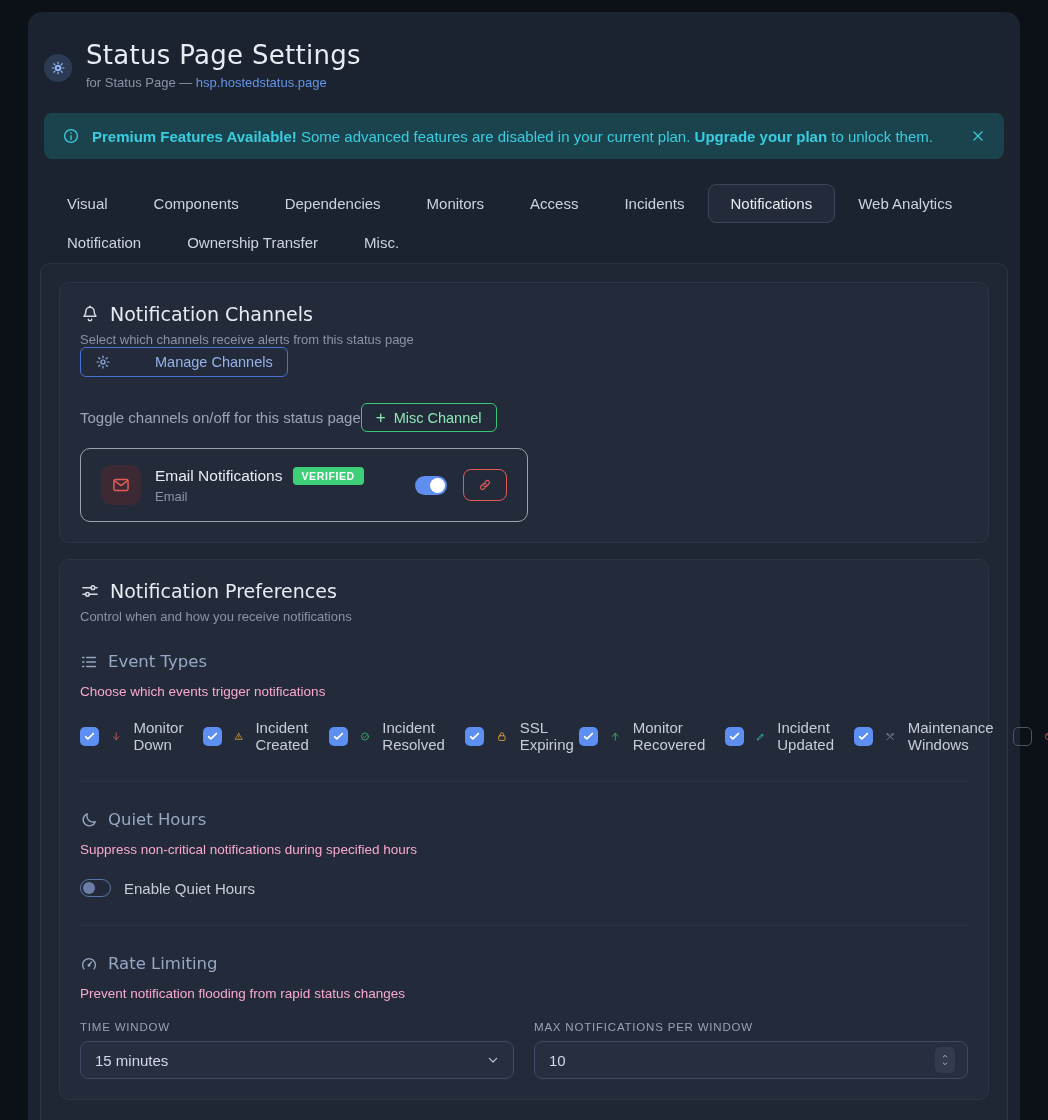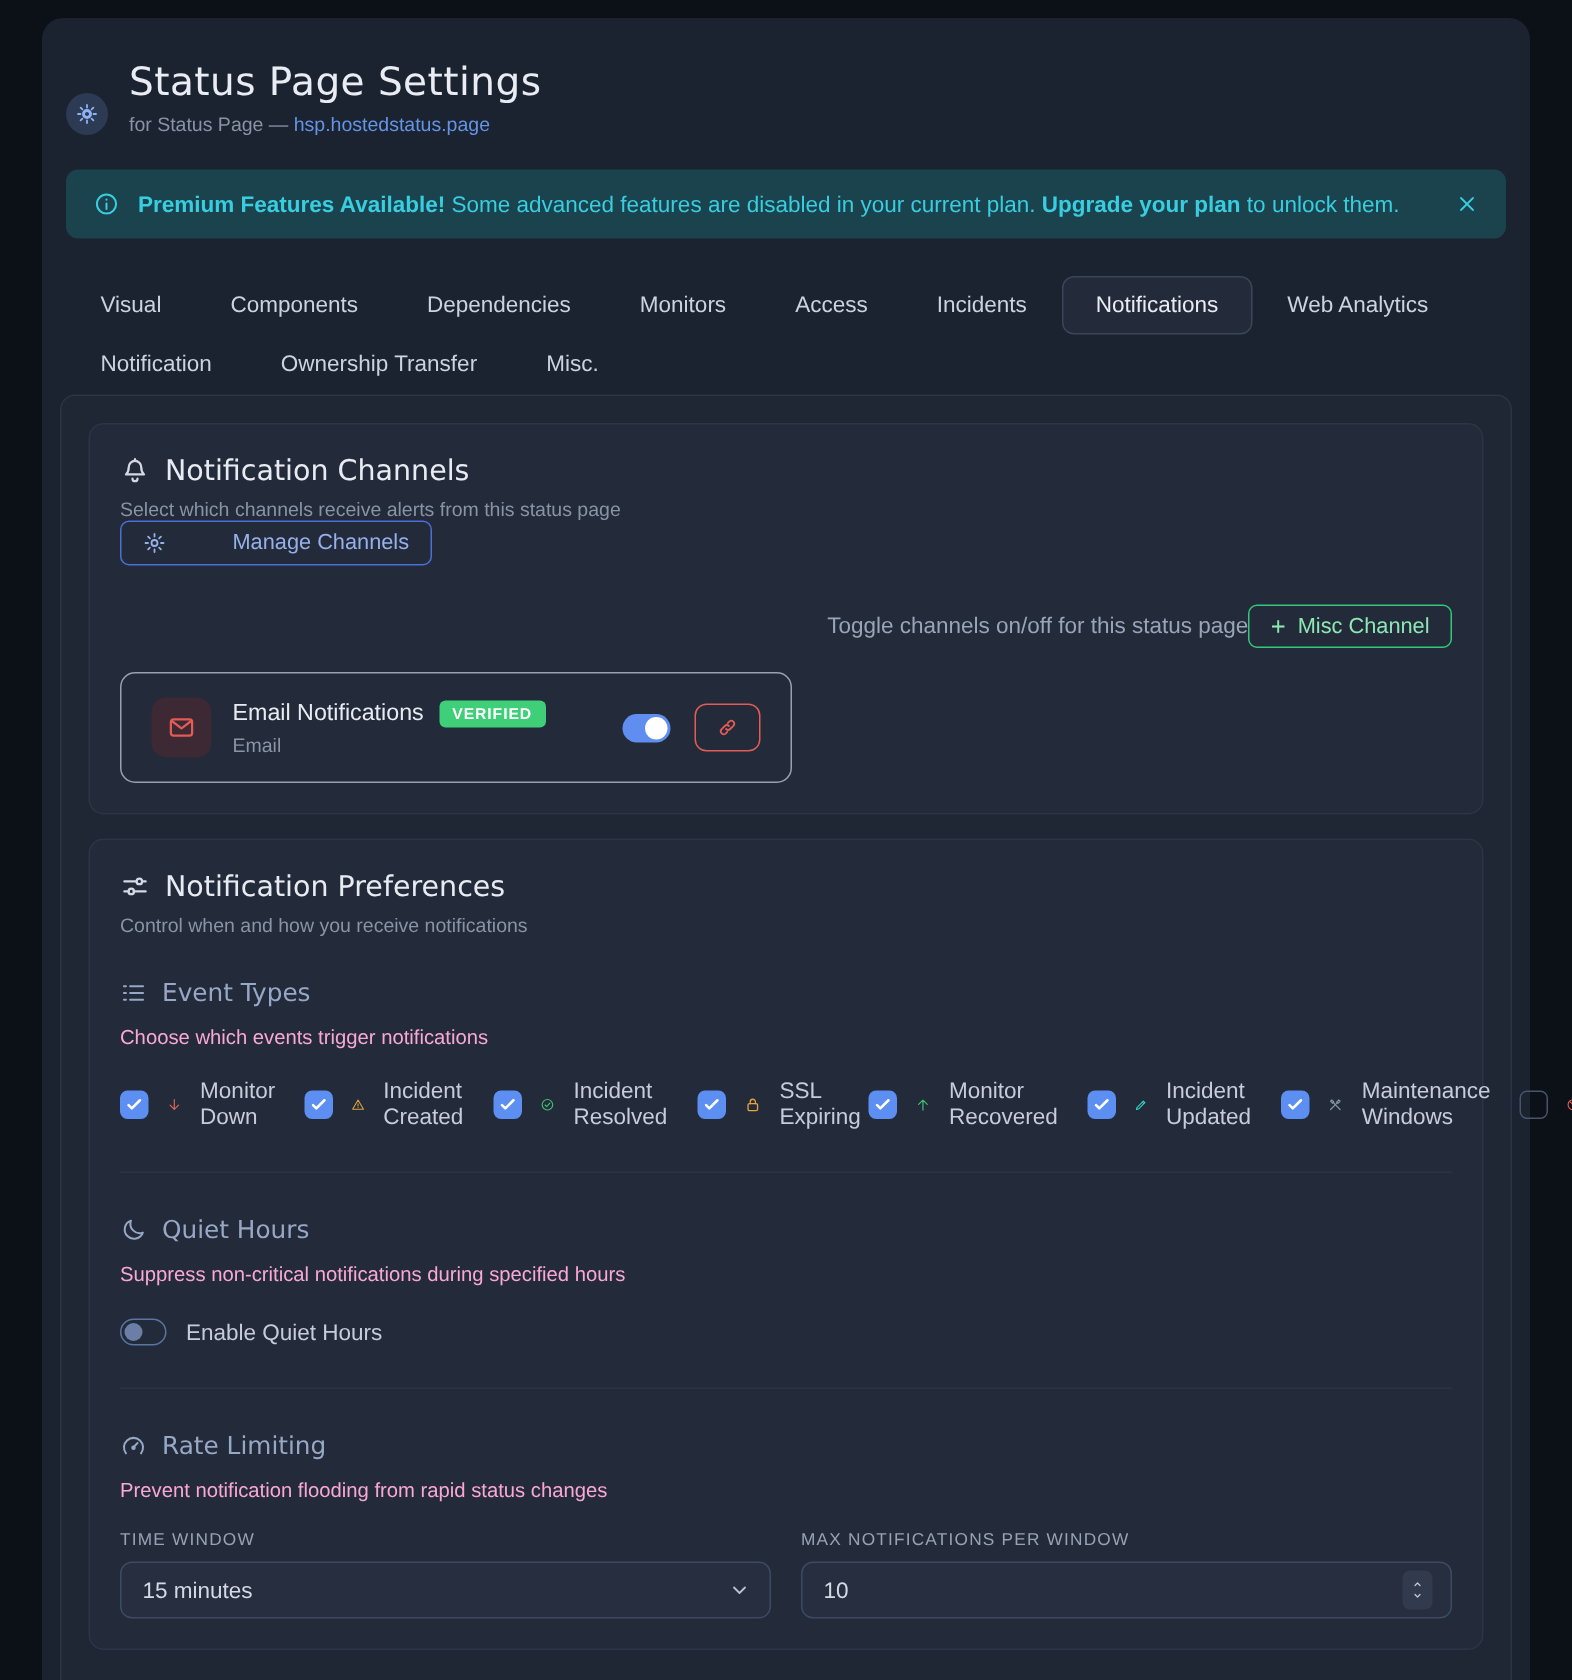--- a/index.html
+++ b/index.html
@@ -4,21 +4,21 @@
 <style>
   * { margin:0; padding:0; box-sizing:border-box; }
   html,body { width:1048px; height:1120px; background:#0c1118; overflow:hidden;
               font-family:"Liberation Sans", sans-serif; }
   svg { fill:none; stroke:currentColor; stroke-width:1.8; stroke-linecap:round; stroke-linejoin:round; } .i16{width:16px;height:16px} .i18{width:18px;height:18px} .i20{width:20px;height:20px}
 
   .page { position:absolute; left:28px; top:12px; width:992px; height:1108px;
           background:#1c2330; border-radius:14px 14px 0 0; padding:28px 12px 0; }
 
   
-  .header { display:flex; align-items:flex-end; gap:14px; padding-left:4px; }
+  .header { display:flex; align-items:center; gap:14px; padding-left:4px; }
   .badge { width:28px; height:28px; border-radius:50%; background:#2c3a54; color:#8fb3f0;
            display:flex; align-items:center; justify-content:center; margin-top:6px; flex:none; }
   .title { font-size:26px; font-weight:500; color:#e9ecf3; letter-spacing:.3px; font-family:"DejaVu Sans", sans-serif; }
   .subtitle { margin-top:5px; font-size:13px; color:#8a93a6; }
   .subtitle a { color:#6494e6; text-decoration:none; }
 
   
   .banner { margin:23px 4px 0; height:46px; background:#1b434d; border-radius:8px;
             display:flex; align-items:center; gap:12px; padding:0 18px; color:#38cde0; font-size:15px; }
   .banner .txt { flex:1; }
@@ -42,21 +42,21 @@
         font-weight:500; font-family:"DejaVu Sans", sans-serif; }
   .h2 svg { color:#d4d9e4; }
   .sec-desc { margin-top:7px; font-size:13px; color:#8a93a6; }
 
   .btn { display:flex; align-items:center; gap:8px; border-radius:6px; font-size:14.5px;
          padding:6px 14px; background:transparent; cursor:pointer; white-space:nowrap; }
   .btn-blue { border:1px solid #4a6fd6; color:#96b1ea;gap:44px; }
   .btn-green { border:1px solid #34c87a; color:#8de7b4; padding:5px 14px; }
   .btn-green .plus { font-size:17px; line-height:1; font-weight:400; }
 
-  .toggle-row { margin-top:26px; display:flex; justify-content:flex-end; align-items:center; }
+  .toggle-row { margin-top:26px; display:flex; justify-content:flex-start; align-items:center; }
   .hint { font-size:15px; color:#9aa4b8; }
 
   
   .channel-card { margin-top:16px; width:448px; border:1px solid #9aa1ae; border-radius:10px;
                   padding:16px 20px; display:flex; align-items:center; gap:14px; }
   .mail-box { width:40px; height:40px; border-radius:10px; background:#3c2933; color:#e25c55;
               display:flex; align-items:center; justify-content:center; flex:none; }
   .ch-name-row { display:flex; align-items:center; gap:10px; }
   .ch-name { font-size:15.5px; color:#e8ebf2; font-weight:500; }
   .badge-verified { background:#3ecf78; color:#ffffff; font-size:10.5px; font-weight:700;

